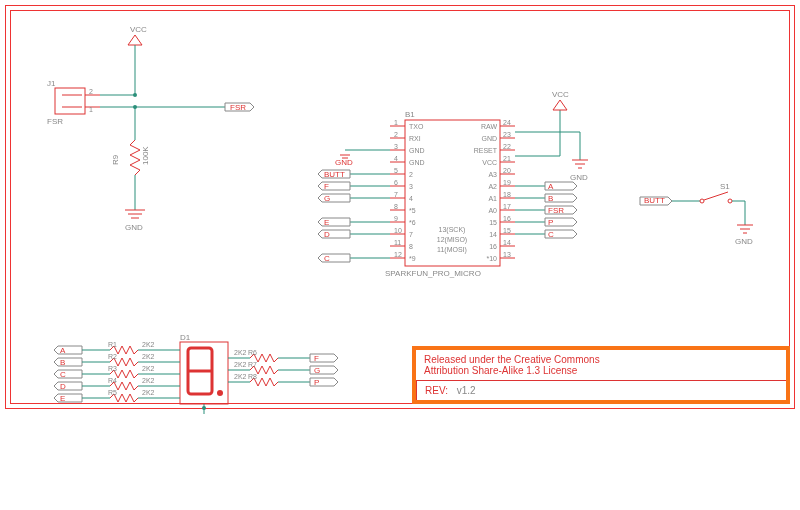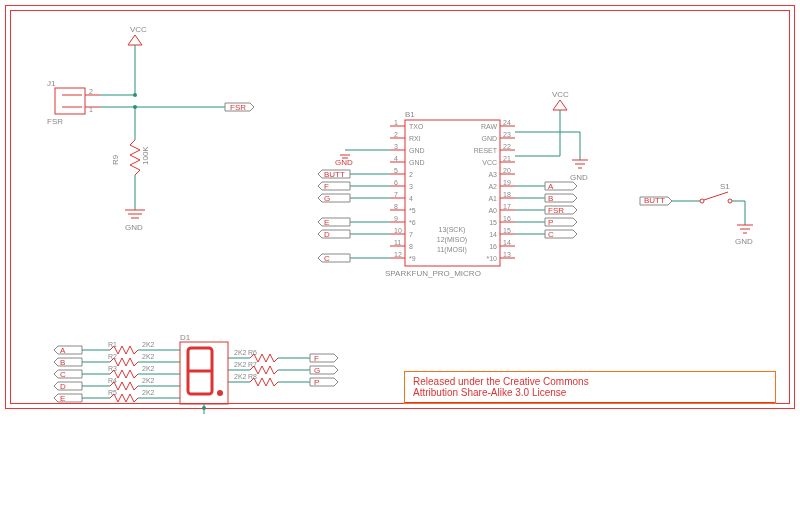--- a/index.html
+++ b/index.html
@@ -1,20 +1,20 @@
 <!DOCTYPE html>
 <html><head>
 <meta charset="utf-8">
 <style>
   html,body{margin:0;padding:0;background:#fff;font-family:Arial,Helvetica,sans-serif}
   .sheet{position:relative;width:800px;height:414px;box-sizing:border-box}
   .border1{position:absolute;inset:5px;border:1px solid #e33}
   .border2{position:absolute;inset:10px;border:1px solid #e33}
   
-  .tblock{position:absolute;right:24px;bottom:10px;width:370px;border:1px solid #f97316}
+  .tblock{position:absolute;right:10px;bottom:10px;width:370px;border:4px solid #f97316}
   .trow{border-top:1px solid #d33;display:flex}
   .trow:first-child{border-top:none}
   .tcell{padding:4px 8px;font-size:10px;color:#d33}
   .tcell.sep{border-left:1px solid #d33}
   .tlabel{color:#d33}
   .tval{color:#888;padding-left:6px}
 
   
   text{font-size:8px;fill:#888}
   .t7{font-size:7px;fill:#888}
@@ -308,19 +308,23 @@
     </g>
     <text x="180" y="340" class="partlbl">D1</text>
     <text x="195" y="442">GND</text>
 
   </svg>
 
   <div class="tblock">
     <div class="trow">
       <div class="tcell" style="flex:1">
         <div>Released under the Creative Commons</div>
-        <div>Attribution Share-Alike 3.0 License</div>
+        <div>Attribution Share-Alike 1.3 License</div>
       </div>
     </div>
     <div class="trow">
+      <div class="tcell sep" style="flex:1">
+        <span class="tlabel">REV:</span>
+        <span class="tval">v1.2</span>
+      </div>
     </div>
   </div>
 </div>
 
 </body></html>

